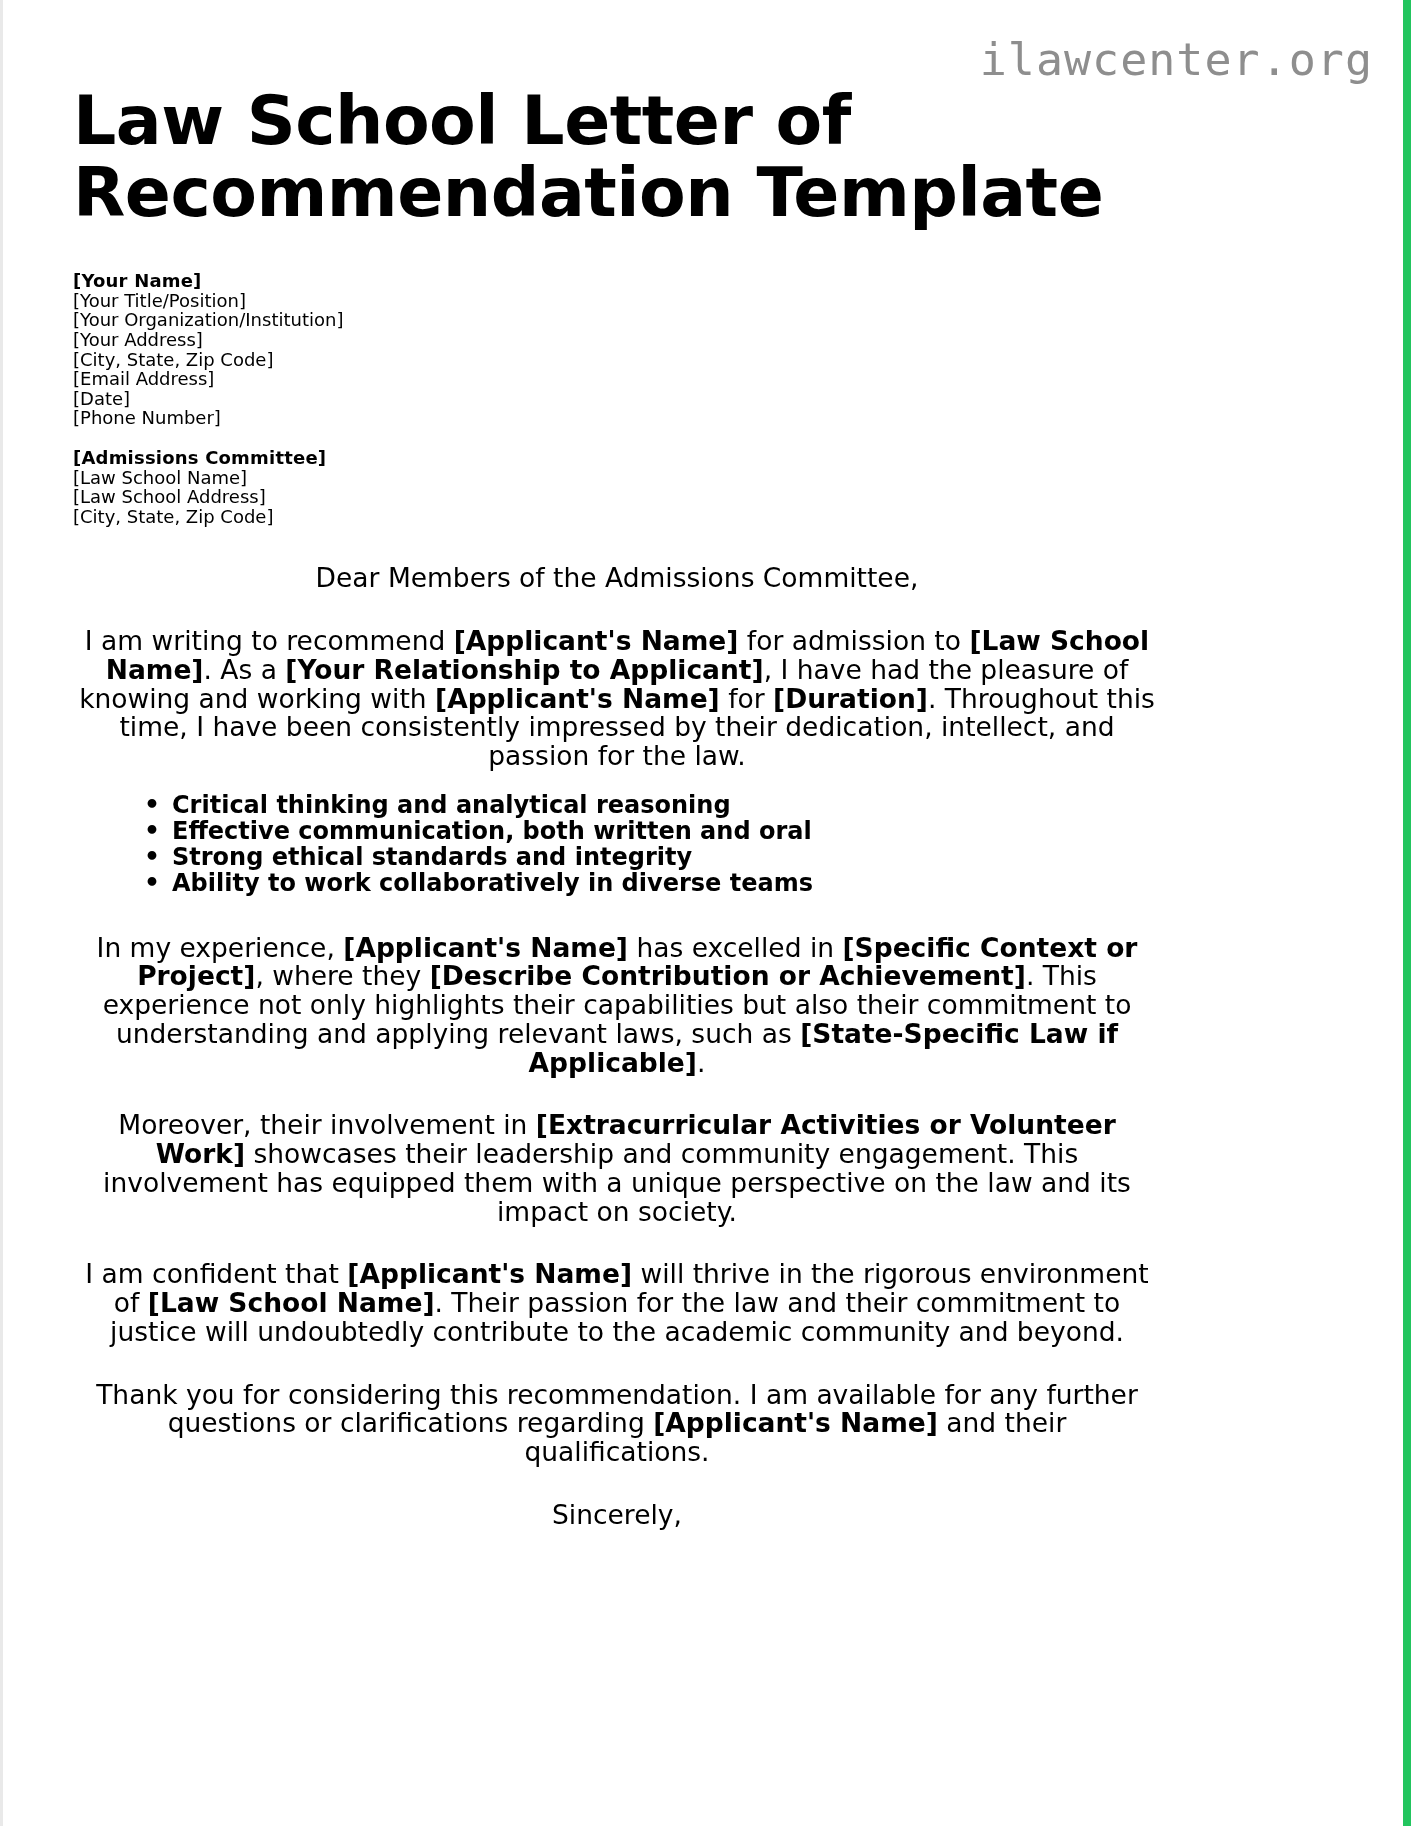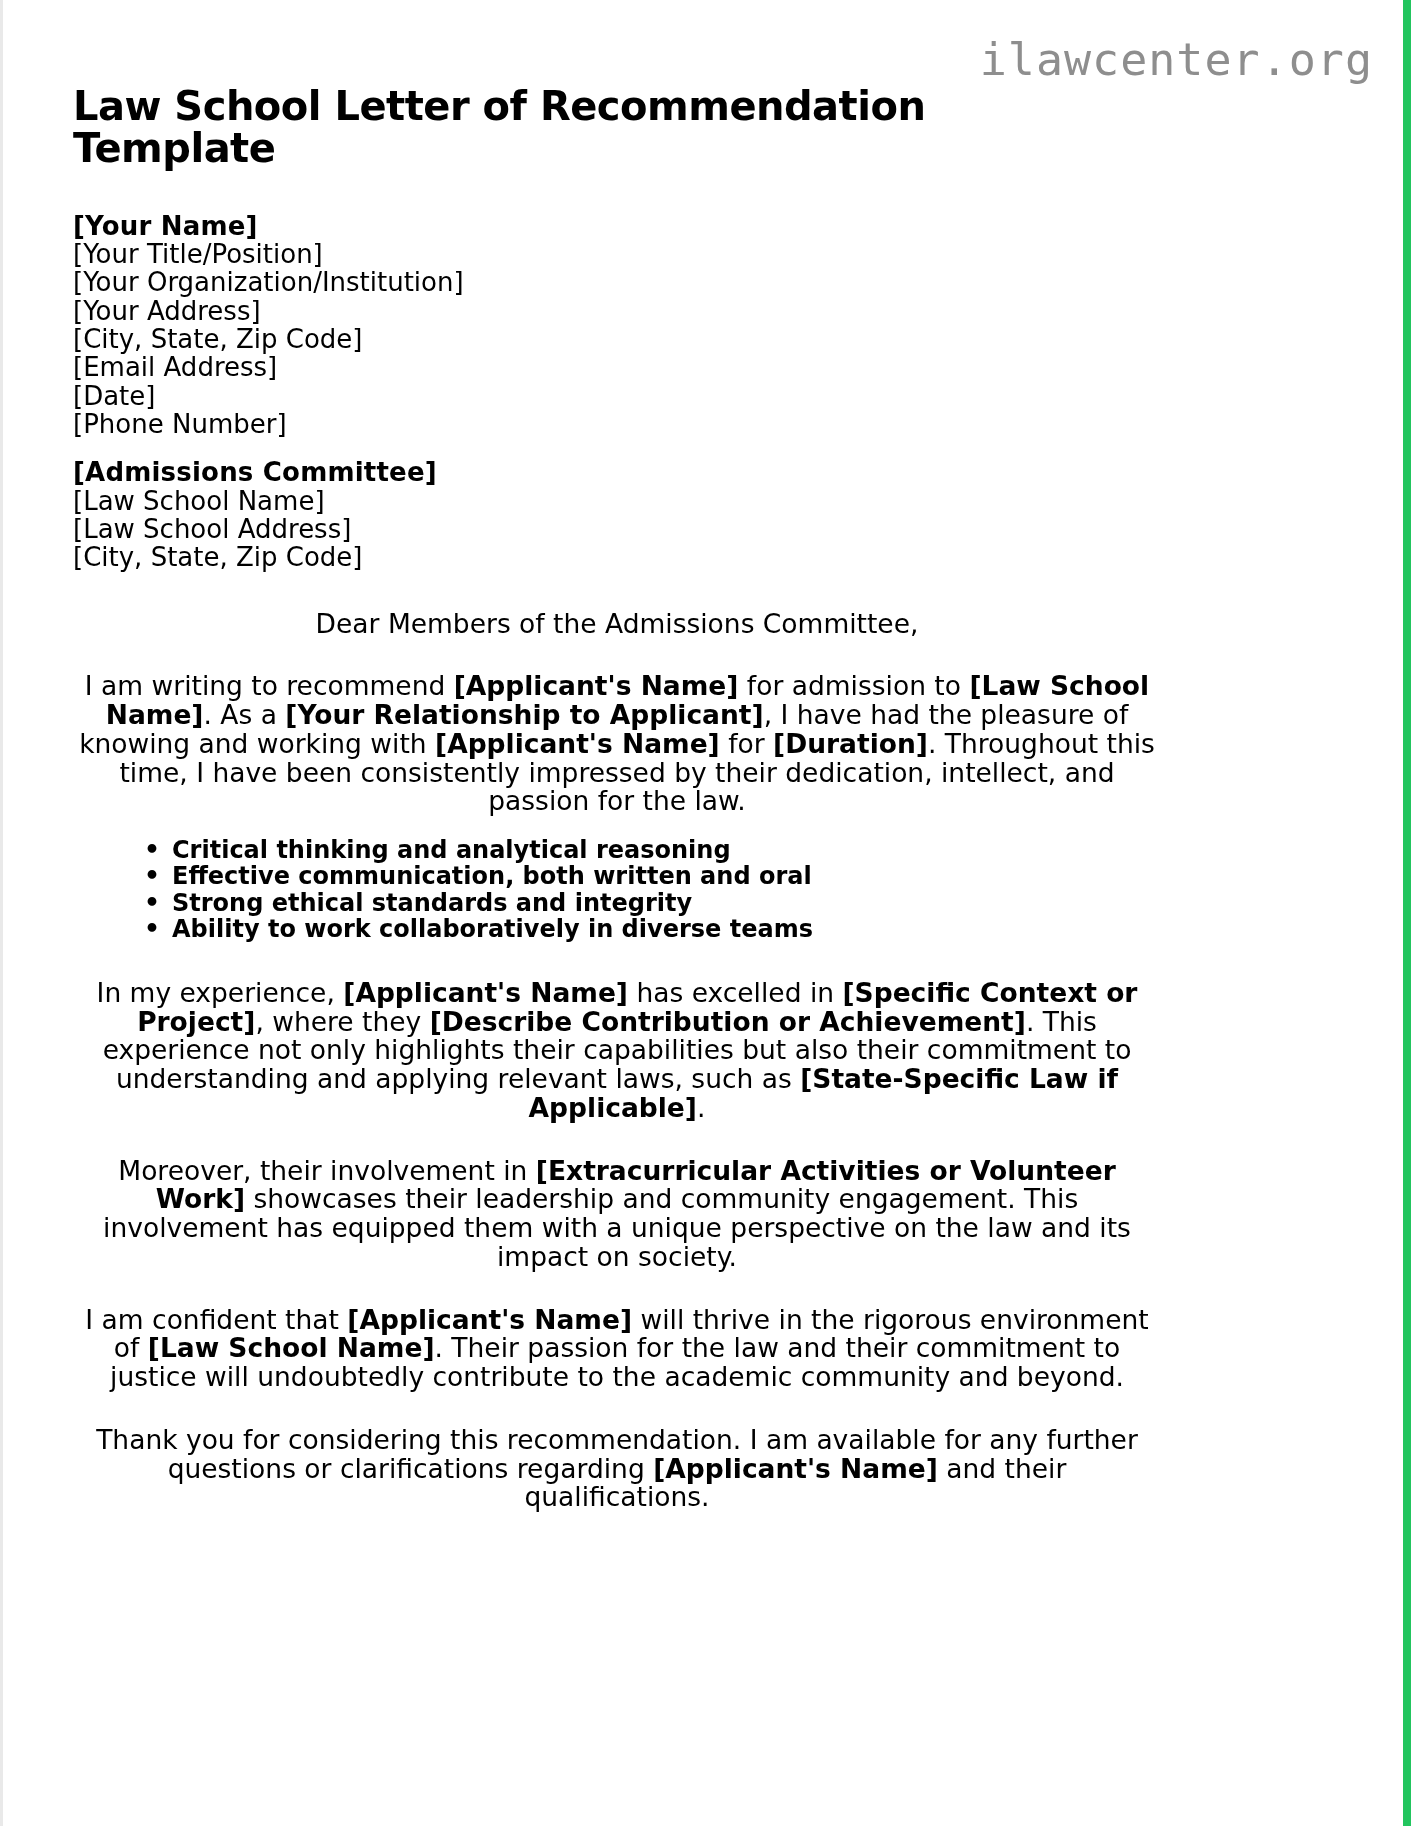--- a/index.html
+++ b/index.html
@@ -31,30 +31,30 @@
     white-space: nowrap;
   }
   .content {
     position: absolute;
     left: 70px;
     top: 85px;
     width: 1088px;
   }
   h1.doc-title {
     margin: 0 0 0 0;
-    font-size: 40px;
+    font-size: 68px;
     line-height: 1.06;
     font-weight: bold;
     letter-spacing: -0.5px;
     color: #000;
     max-width: 1060px;
   }
   .addr-block {
     margin-top: 42px;
-    font-size: 26px;
+    font-size: 18px;
     line-height: 1.09;
   }
   .addr-block .line { white-space: nowrap; }
   .addr-block .line.b { font-weight: bold; letter-spacing: 0.2px; }
   .addr-block.second { margin-top: 20px; }
   p.body-p {
     margin: 0;
     font-size: 26.5px;
     line-height: 1.085;
     padding-top: 34px;
@@ -127,15 +127,16 @@
     </ul>
 
     <p class="body-p"><span>In my experience, </span><b>[Applicant's Name]</b><span> has excelled in </span><b>[Specific Context or Project]</b><span>, where they </span><b>[Describe Contribution or Achievement]</b><span>. This experience not only highlights their capabilities but also their commitment to understanding and applying relevant laws, such as </span><b>[State-Specific Law if Applicable]</b><span>.</span></p>
 
     <p class="body-p"><span>Moreover, their involvement in </span><b>[Extracurricular Activities or Volunteer Work]</b><span> showcases their leadership and community engagement. This involvement has equipped them with a unique perspective on the law and its impact on society.</span></p>
 
     <p class="body-p"><span>I am confident that </span><b>[Applicant's Name]</b><span> will thrive in the rigorous environment of </span><b>[Law School Name]</b><span>. Their passion for the law and their commitment to justice will undoubtedly contribute to the academic community and beyond.</span></p>
 
     <p class="body-p"><span>Thank you for considering this recommendation. I am available for any further questions or clarifications regarding </span><b>[Applicant's Name]</b><span> and their qualifications.</span></p>
 
+    <p class="body-p sig">Sincerely,</p>
 
   </div>
 </div>
 
 </body></html>

